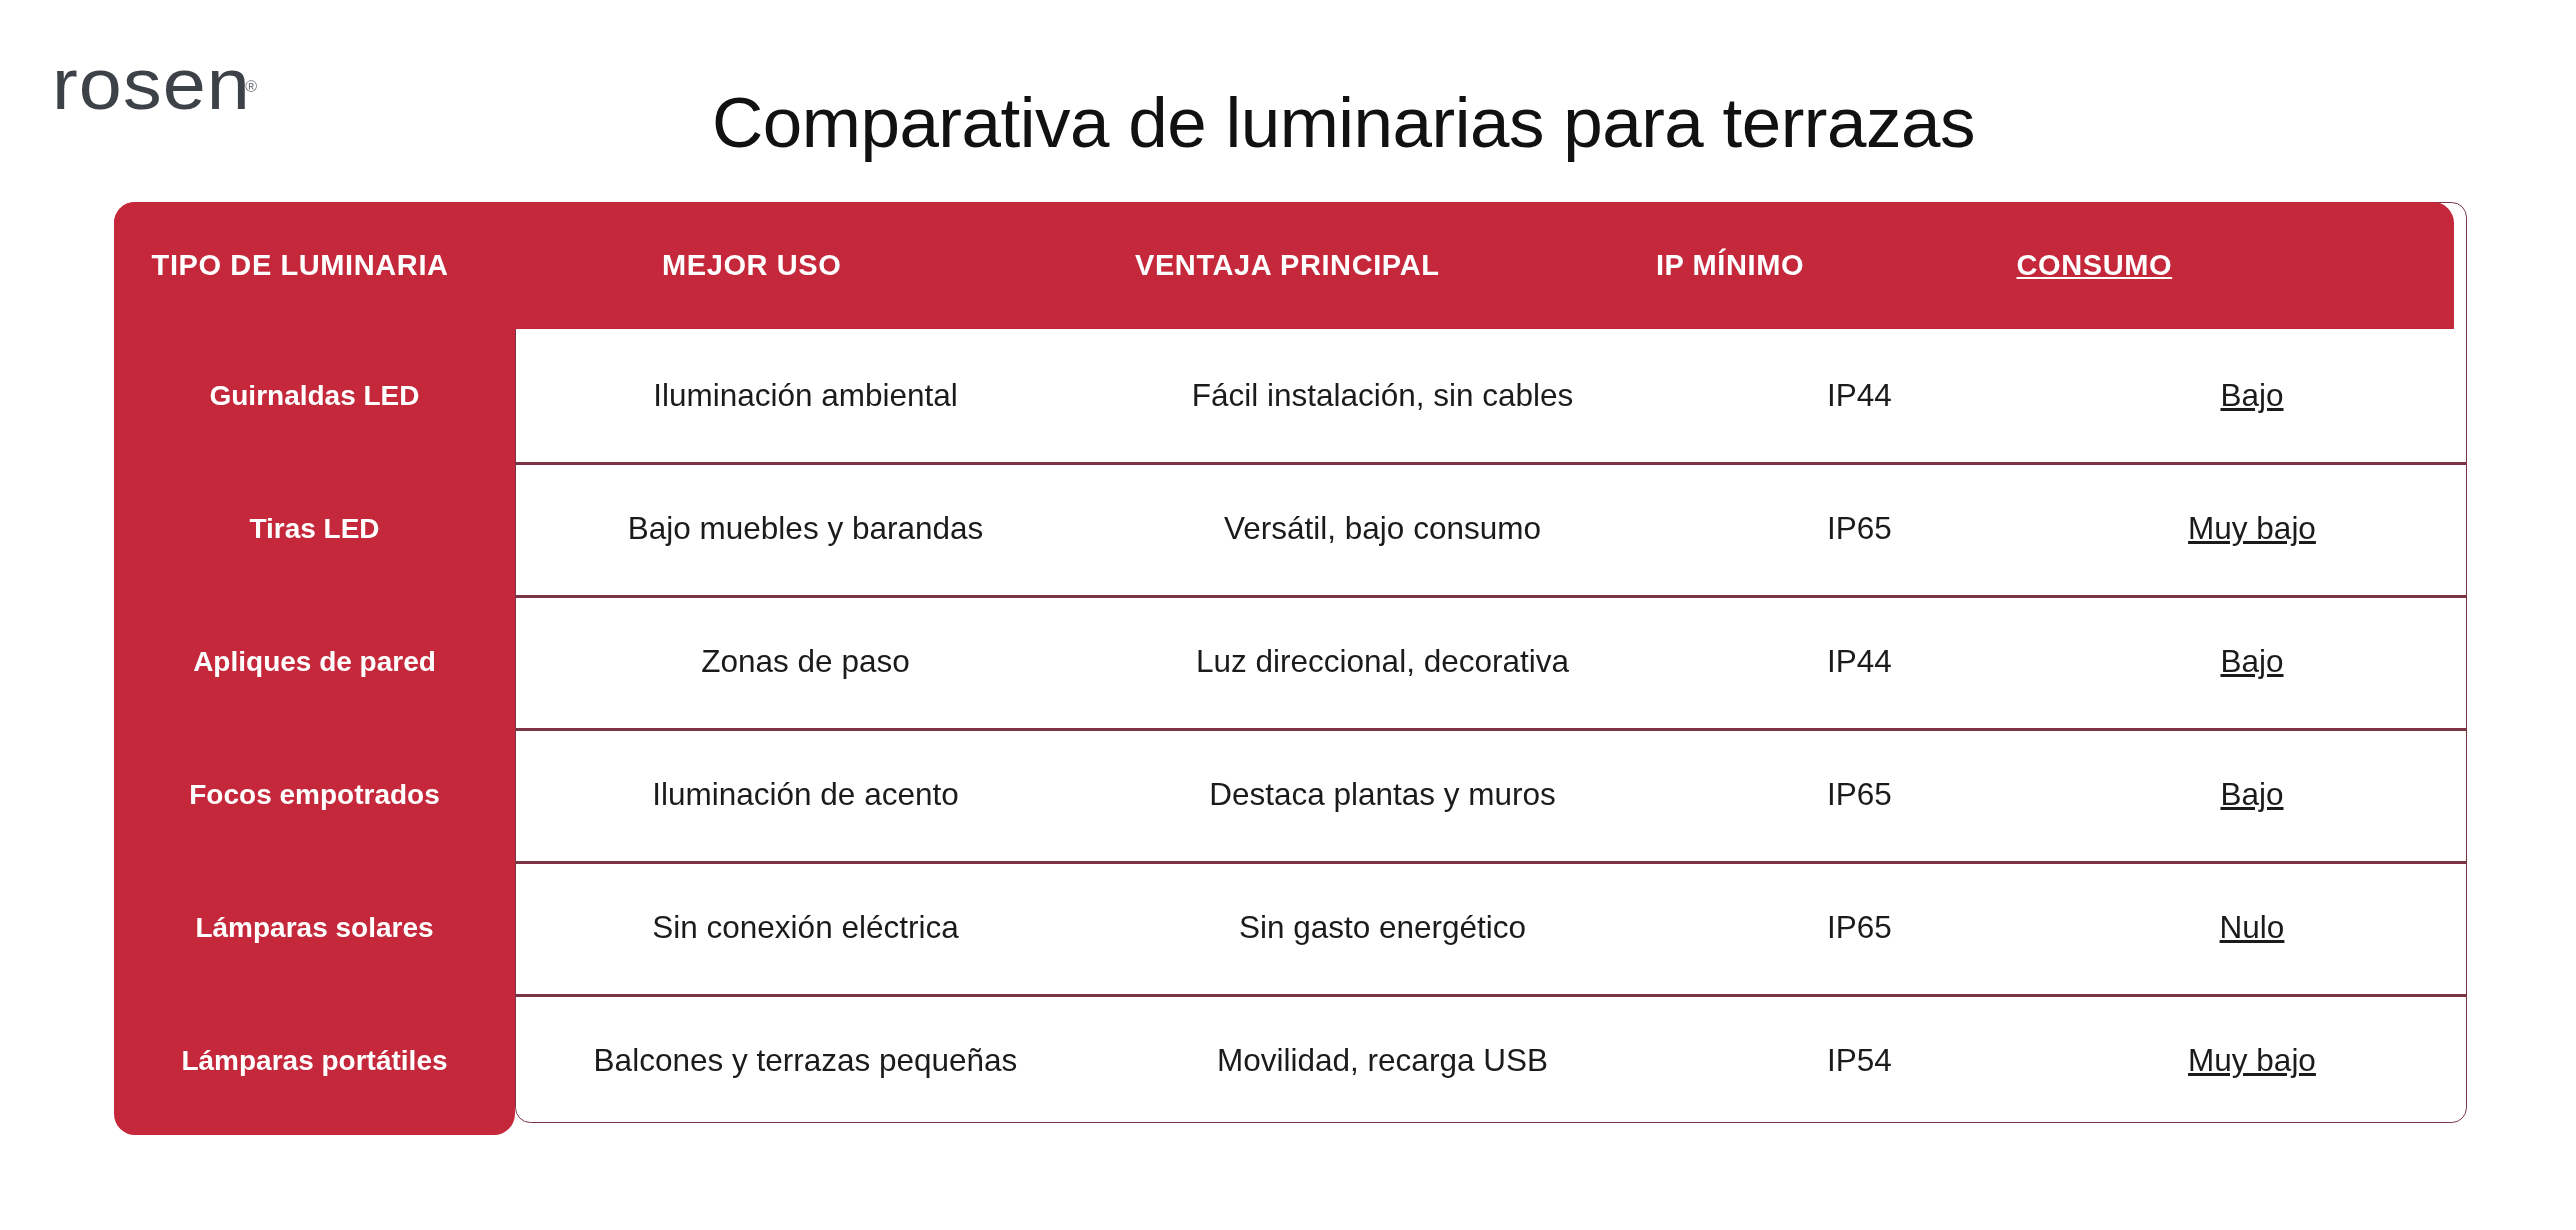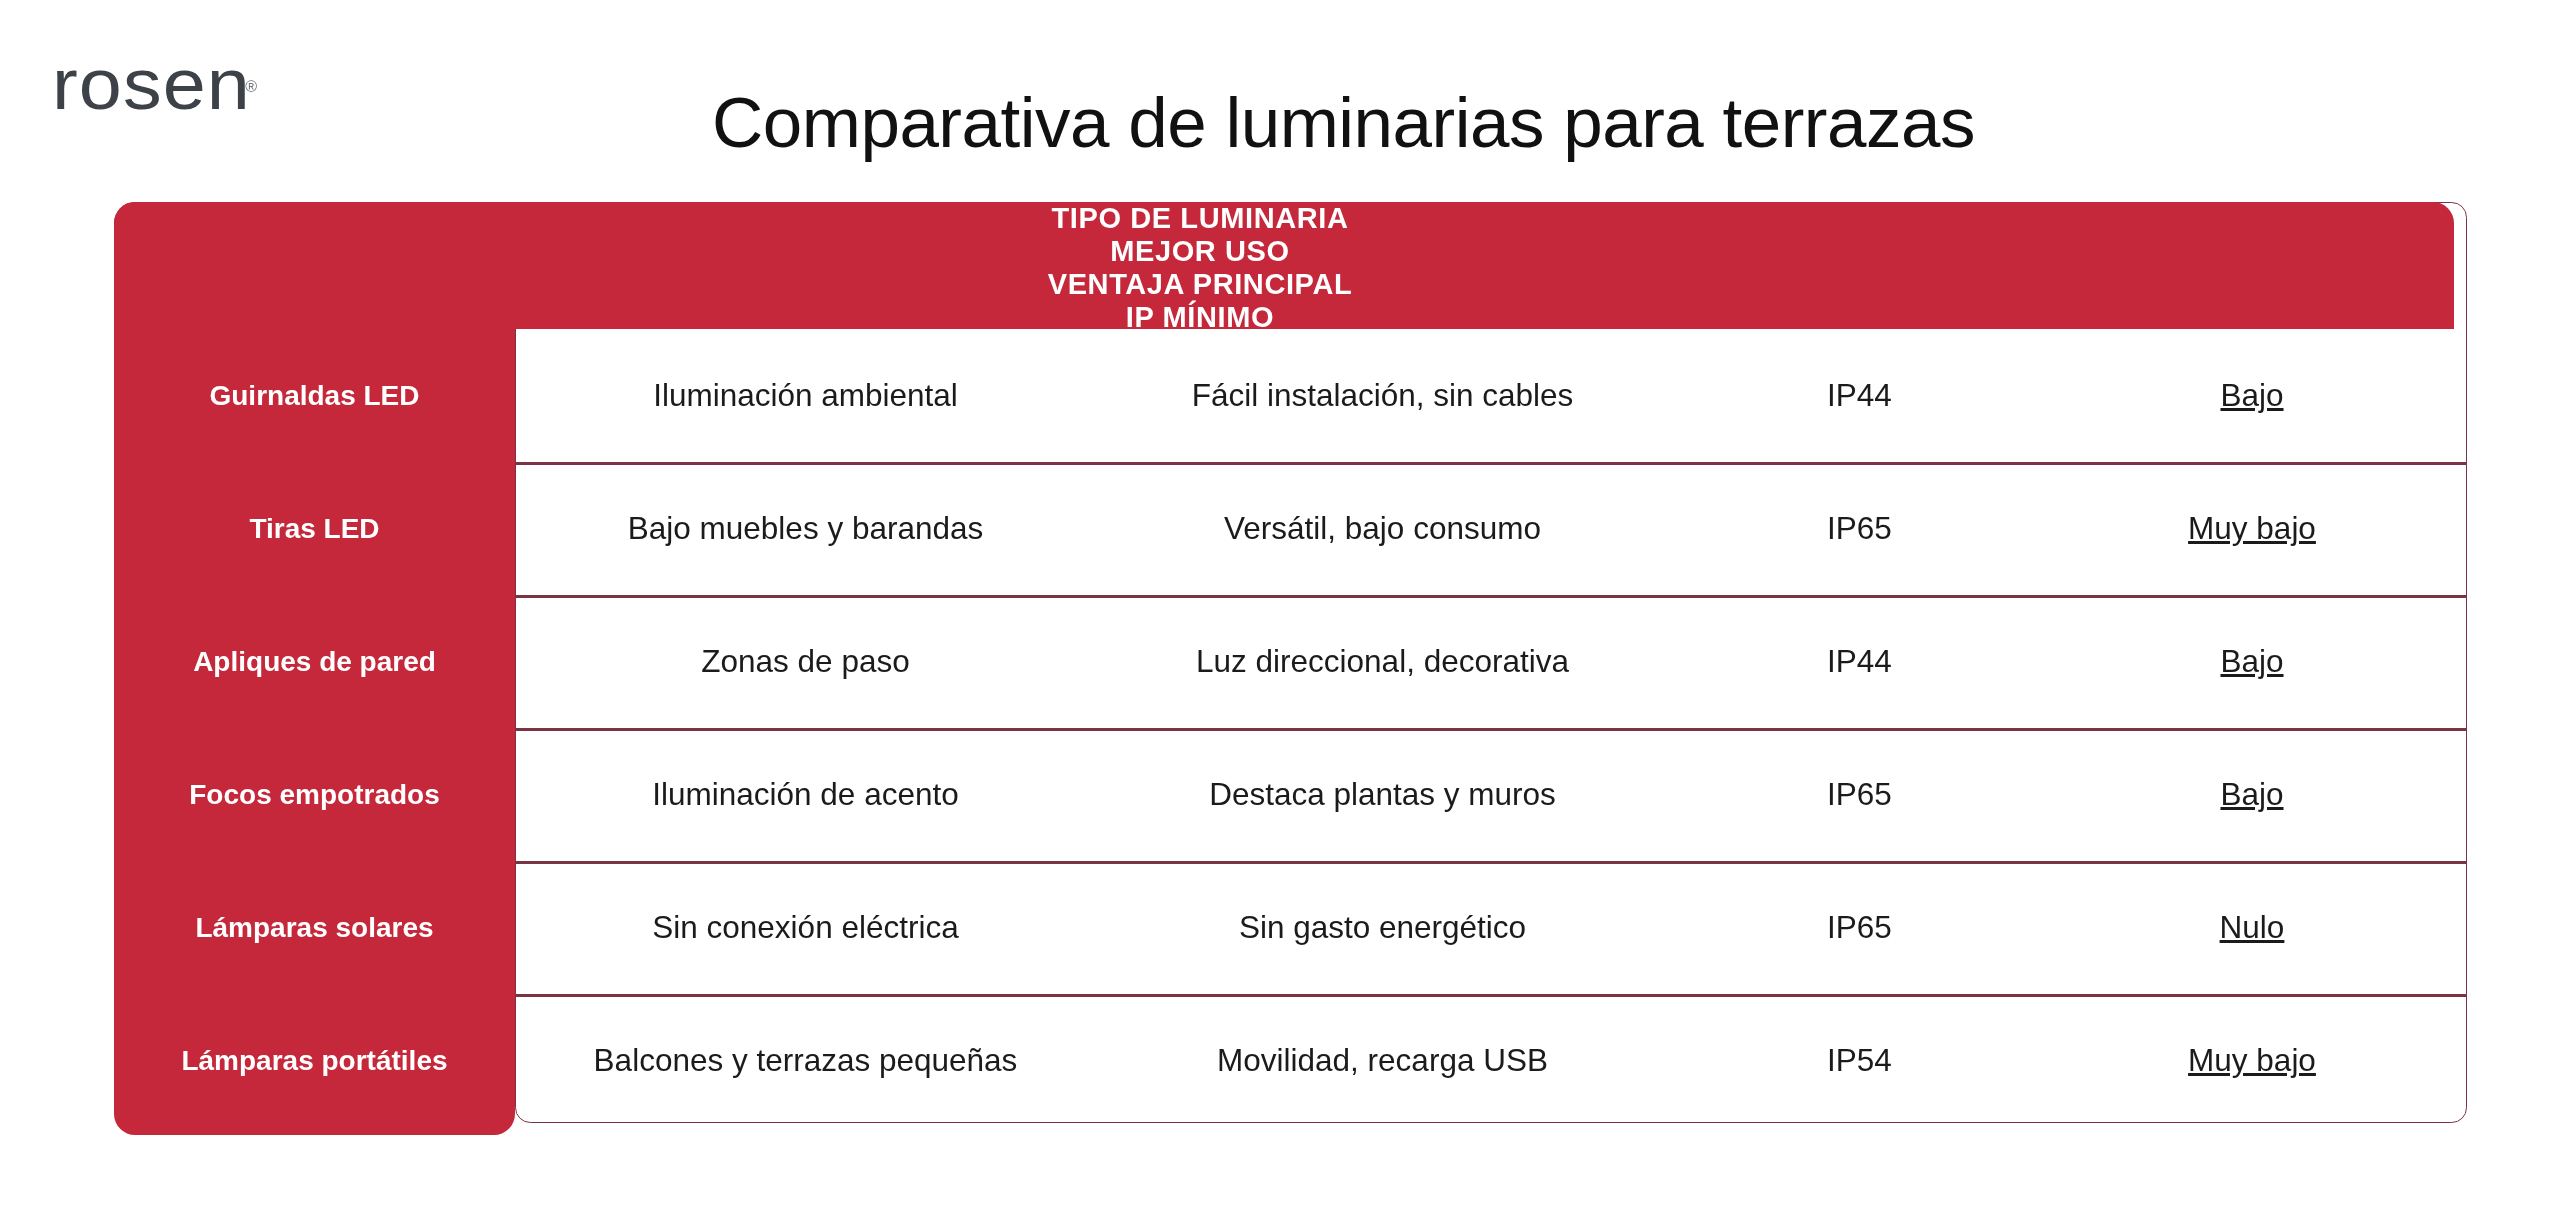--- a/index.html
+++ b/index.html
@@ -105,21 +105,20 @@
   
   .header-row {
     position: absolute;
     left: 0;
     top: 0;
     width: 2172px;
     height: 127px;
     display: flex;
     align-items: center;
     z-index: 6;
-    flex-direction: column;
   }
   .th {
     color: #ffffff;
     font-size: 29px;
     font-weight: bold;
     letter-spacing: 0.6px;
     text-align: center;
     box-sizing: border-box;
   }
   .col-0 { width: 401px; }

